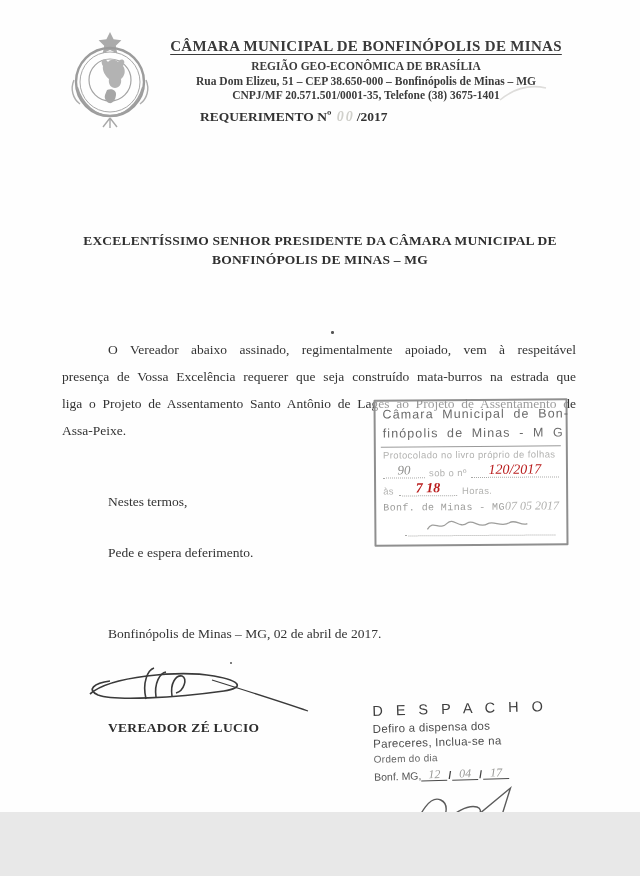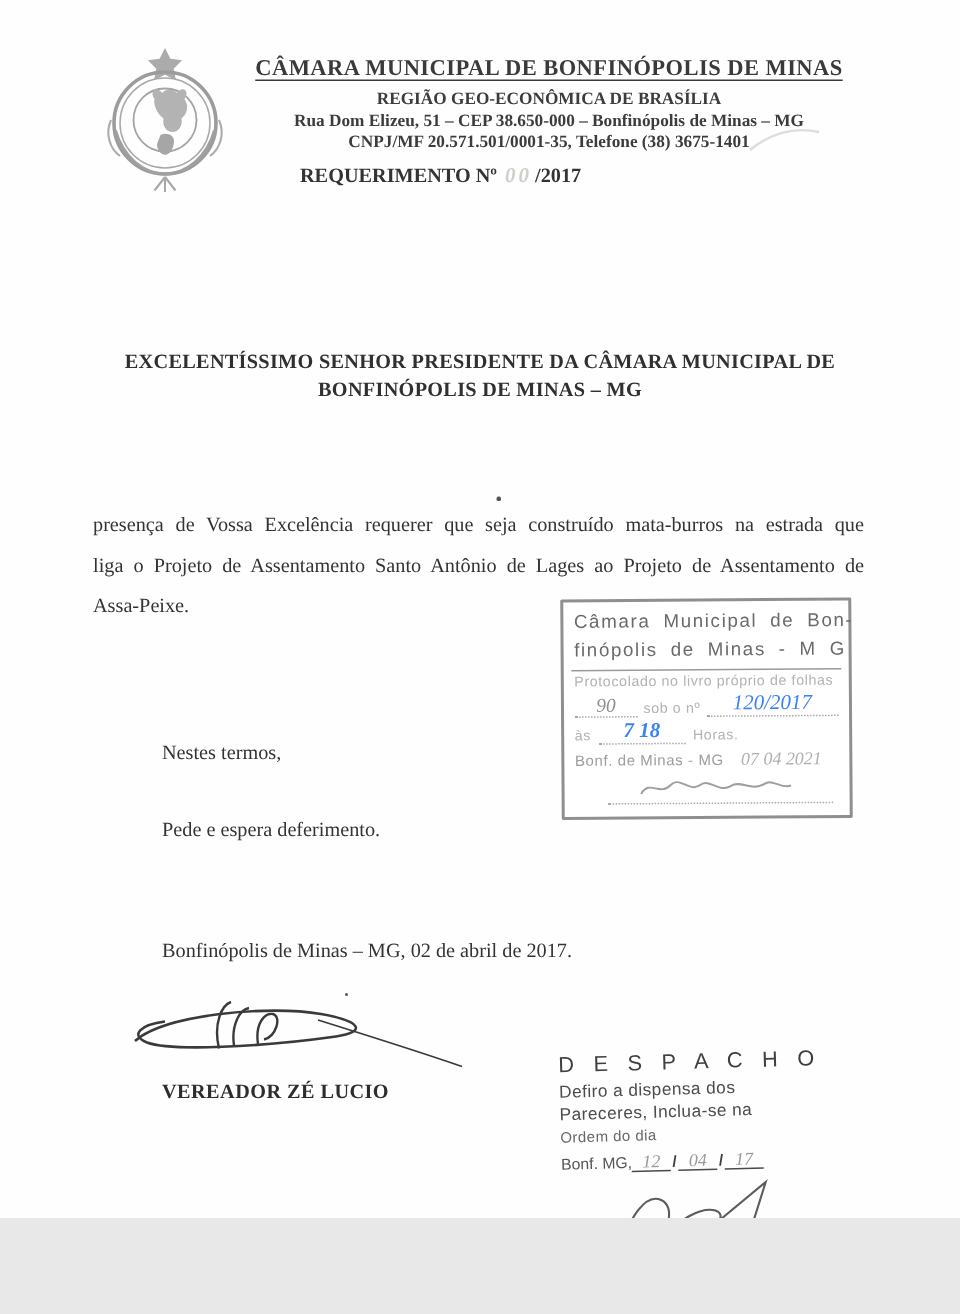--- a/index.html
+++ b/index.html
@@ -42,21 +42,21 @@
     border:2px solid #8f8f8f;border-radius:1px;background:rgba(255,255,255,.5);
     transform:rotate(-.4deg);box-sizing:border-box;padding:4px 7px 3px 7px;
     font-family:"Liberation Sans",sans-serif;}
   .pstamp .org{font-size:12.5px;color:#6a6a6a;letter-spacing:1.1px;word-spacing:4px;
     line-height:19px;white-space:nowrap;}
   .pstamp .rule{border-top:1.5px solid #9a9a9a;margin:3px -2px 2px -2px;}
   .p-print{font-size:9.5px;color:#b2b2b0;letter-spacing:.4px;white-space:nowrap;}
   .p-row{display:flex;align-items:flex-end;margin-top:3px;}
   .p-hw{font-family:"Liberation Serif",serif;font-style:italic;color:#8e8e8c;
     font-size:13px;border-bottom:1px dotted #a8a8a6;text-align:center;line-height:14px;}
-  .p-hw.big{font-size:14px;color:#3b82f6;}
+  .p-hw.big{font-size:14px;color:#b91c1c;}
   .p-hw.faint{color:#b0b0ae;border-bottom:none;}
   .p-sigline{border-bottom:1px dotted #a8a8a6;height:18px;margin:4px 4px 0 22px;position:relative;}
   .p-sigline svg{position:absolute;left:18px;top:-2px;}
 
   
   .despacho{left:374px;top:700px;width:205px;transform:rotate(-1.6deg);
     font-family:"Liberation Sans",sans-serif;color:#4a4a4a;}
   .d-title{font-size:14.5px;letter-spacing:4.5px;color:#3f3f3f;margin-bottom:3px;}
   .d-line{font-size:11.5px;line-height:15px;color:#4c4c4c;letter-spacing:.3px;}
   .d-line.small{font-size:10px;color:#666;}
@@ -102,20 +102,21 @@
   </svg>
 
   <div class="abs addressee">
     <div>EXCELENTÍSSIMO SENHOR PRESIDENTE DA CÂMARA MUNICIPAL DE</div>
     <div>BONFINÓPOLIS DE MINAS – MG</div>
   </div>
 
   <div class="abs dot" style="left:331px;top:331px;"></div>
 
   <div class="abs body-par">
+    <div class="bline indent">O Vereador abaixo assinado, regimentalmente apoiado, vem à respeitável</div>
     <div class="bline">presença de Vossa Excelência requerer que seja construído mata-burros na estrada que</div>
     <div class="bline">liga o Projeto de Assentamento Santo Antônio de Lages  ao Projeto de Assentamento de</div>
     <div class="bline last">Assa-Peixe.</div>
   </div>
 
   <div class="abs pstamp">
     <div class="org">Câmara Municipal de Bon-</div>
     <div class="org">finópolis de Minas - M G</div>
     <div class="rule"></div>
     <div class="p-print">Protocolado no livro próprio de folhas</div>
@@ -123,22 +124,22 @@
       <span class="p-hw" style="width:42px;">90</span>
       <span class="p-print" style="padding:0 4px;">sob o nº</span>
       <span class="p-hw big" style="flex:1;">120/2017</span>
     </div>
     <div class="p-row">
       <span class="p-print">às</span>
       <span class="p-hw big" style="width:58px;margin:0 5px;font-weight:bold;">7  18</span>
       <span class="p-print">Horas.</span>
     </div>
     <div class="p-row">
-      <span class="p-print" style="font-size:10px;color:#9d9d9b;">Bonf. de Minas - MG</span>
-      <span class="p-hw faint" style="flex:1;font-size:12px;">07  04  2021</span>
+      <span class="p-print" style="font-size:10px;color:#9d9d9b;font-family:Liberation Mono, monospace;">Bonf. de Minas - MG</span>
+      <span class="p-hw faint" style="flex:1;font-size:12px;">07  05  2017</span>
     </div>
     <div class="p-sigline">
       <svg width="110" height="20">
         <path d="M4 14 C10 4 16 16 24 8 C30 2 36 14 44 8 C50 4 56 14 64 9 C70 5 78 13 86 8 C92 4 98 12 104 9" stroke="#9e9e9c" stroke-width="1.3" fill="none"></path>
       </svg>
     </div>
   </div>
 
   <div class="abs closing-line nestes">Nestes termos,</div>
   <div class="abs closing-line pede">Pede e espera deferimento.</div>

